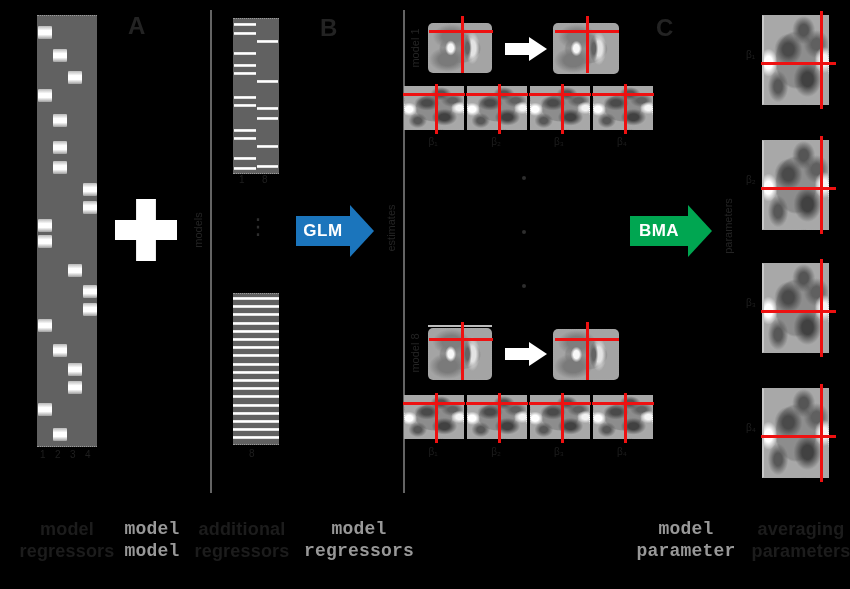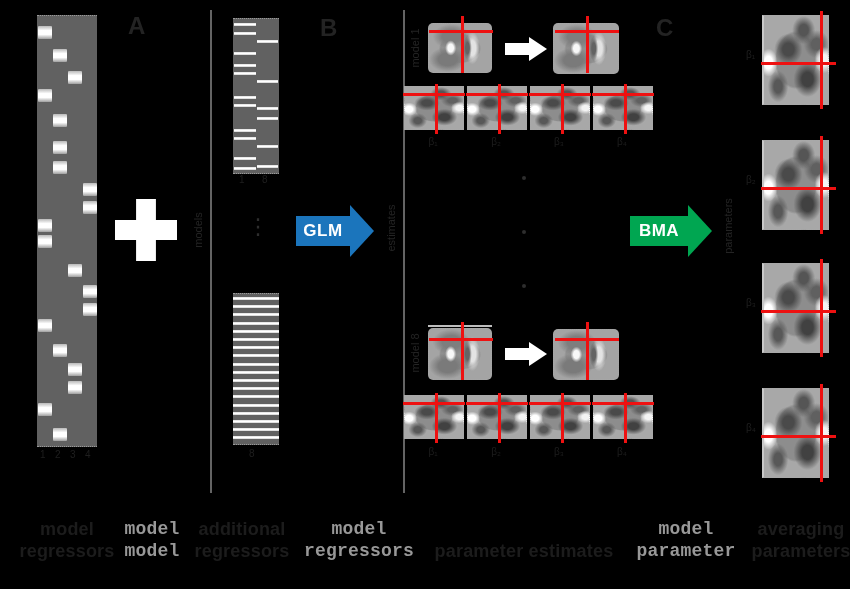--- a/index.html
+++ b/index.html
@@ -264,17 +264,17 @@
     </div>
   <span class="faint" style="left:746px;top:49px">β₁</span>
   <span class="faint" style="left:746px;top:174px">β₂</span>
   <span class="faint" style="left:746px;top:297px">β₃</span>
   <span class="faint" style="left:746px;top:422px">β₄</span>
 
   <div class="caption tone-dark" style="left:-43px"><span>model</span><br><span>regressors</span></div>
   <div class="caption tone-light" style="left:42px"><span>model</span><br><span>model</span></div>
   <div class="caption tone-dark" style="left:132px"><span>additional</span><br><span>regressors</span></div>
   <div class="caption tone-light" style="left:249px"><span>model</span><br><span>regressors</span></div>
-  <div class="caption tone-dark" style="left:414px"><br><span>parameter estimates</span></div>
+  <div class="caption tone-dark" style="left:414px"><br></div>
   <div class="caption tone-light" style="left:576px"><span>model</span><br><span>parameter</span></div>
   <div class="caption tone-dark" style="left:691px"><span>averaging</span><br><span>parameters</span></div>
 
 </div>
 
 </body></html>

